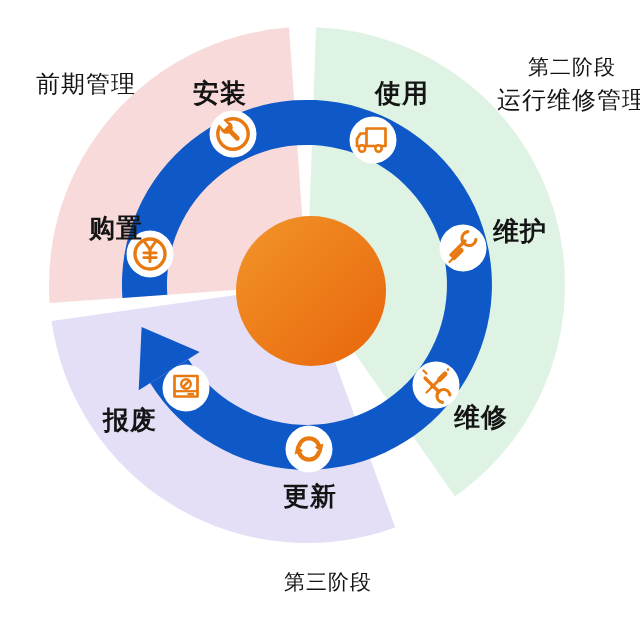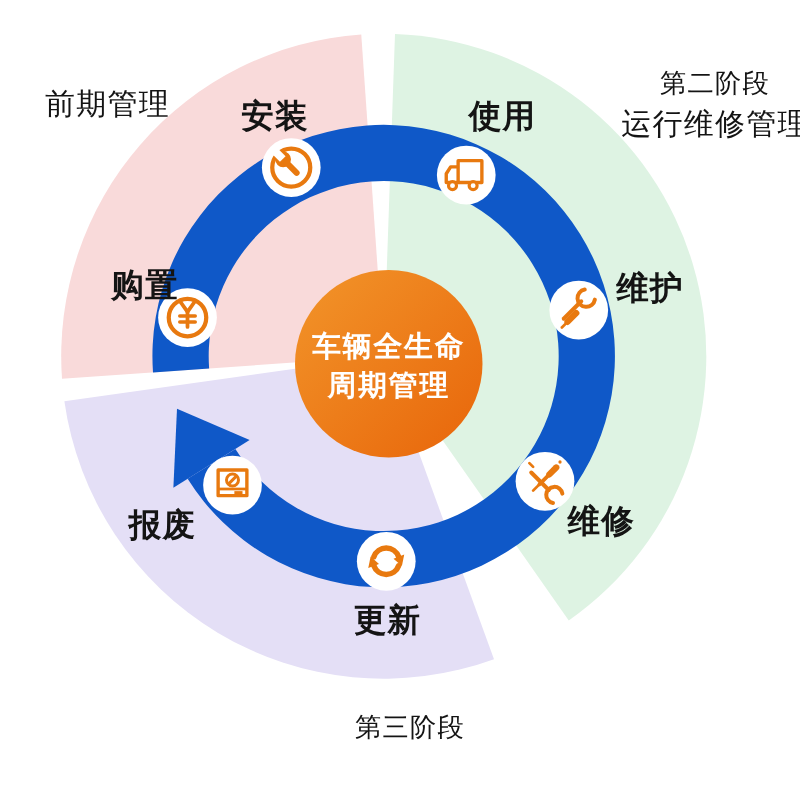--- a/index.html
+++ b/index.html
@@ -102,24 +102,20 @@
     <g transform="translate(162,364)">
       <circle cx="24" cy="24" r="23.5" fill="#fff"></circle>
       <rect x="12.5" y="12" width="23" height="20.5" fill="none" stroke="var(--icon-orange)" stroke-width="2.7" stroke-linejoin="round"></rect>
       <circle cx="24" cy="20" r="4.8" fill="none" stroke="var(--icon-orange)" stroke-width="2.4"></circle>
       <line x1="20.7" y1="23.3" x2="27.3" y2="16.7" stroke="var(--icon-orange)" stroke-width="2.4"></line>
       <line x1="12.5" y1="27.2" x2="35.5" y2="27.2" stroke="var(--icon-orange)" stroke-width="2.2"></line>
       <rect x="25.5" y="28.9" width="6.5" height="2.4" fill="var(--icon-orange)"></rect>
     </g>
   </svg>
 
-  <div class="center-title">
-    <div>车辆全生命</div>
-    <div>周期管理</div>
-  </div>
 
   <div class="phase-block" style="left:86px;top:82px;">
     <div class="phase-name">前期管理</div>
   </div>
   <div class="phase-block" style="left:556px;top:84px;margin-left:16px;">
     <div class="phase-stage">第二阶段</div>
     <div class="phase-name">运行维修管理</div>
   </div>
   <div class="phase-block" style="left:328px;top:582px;">
     <div class="phase-stage">第三阶段</div>

